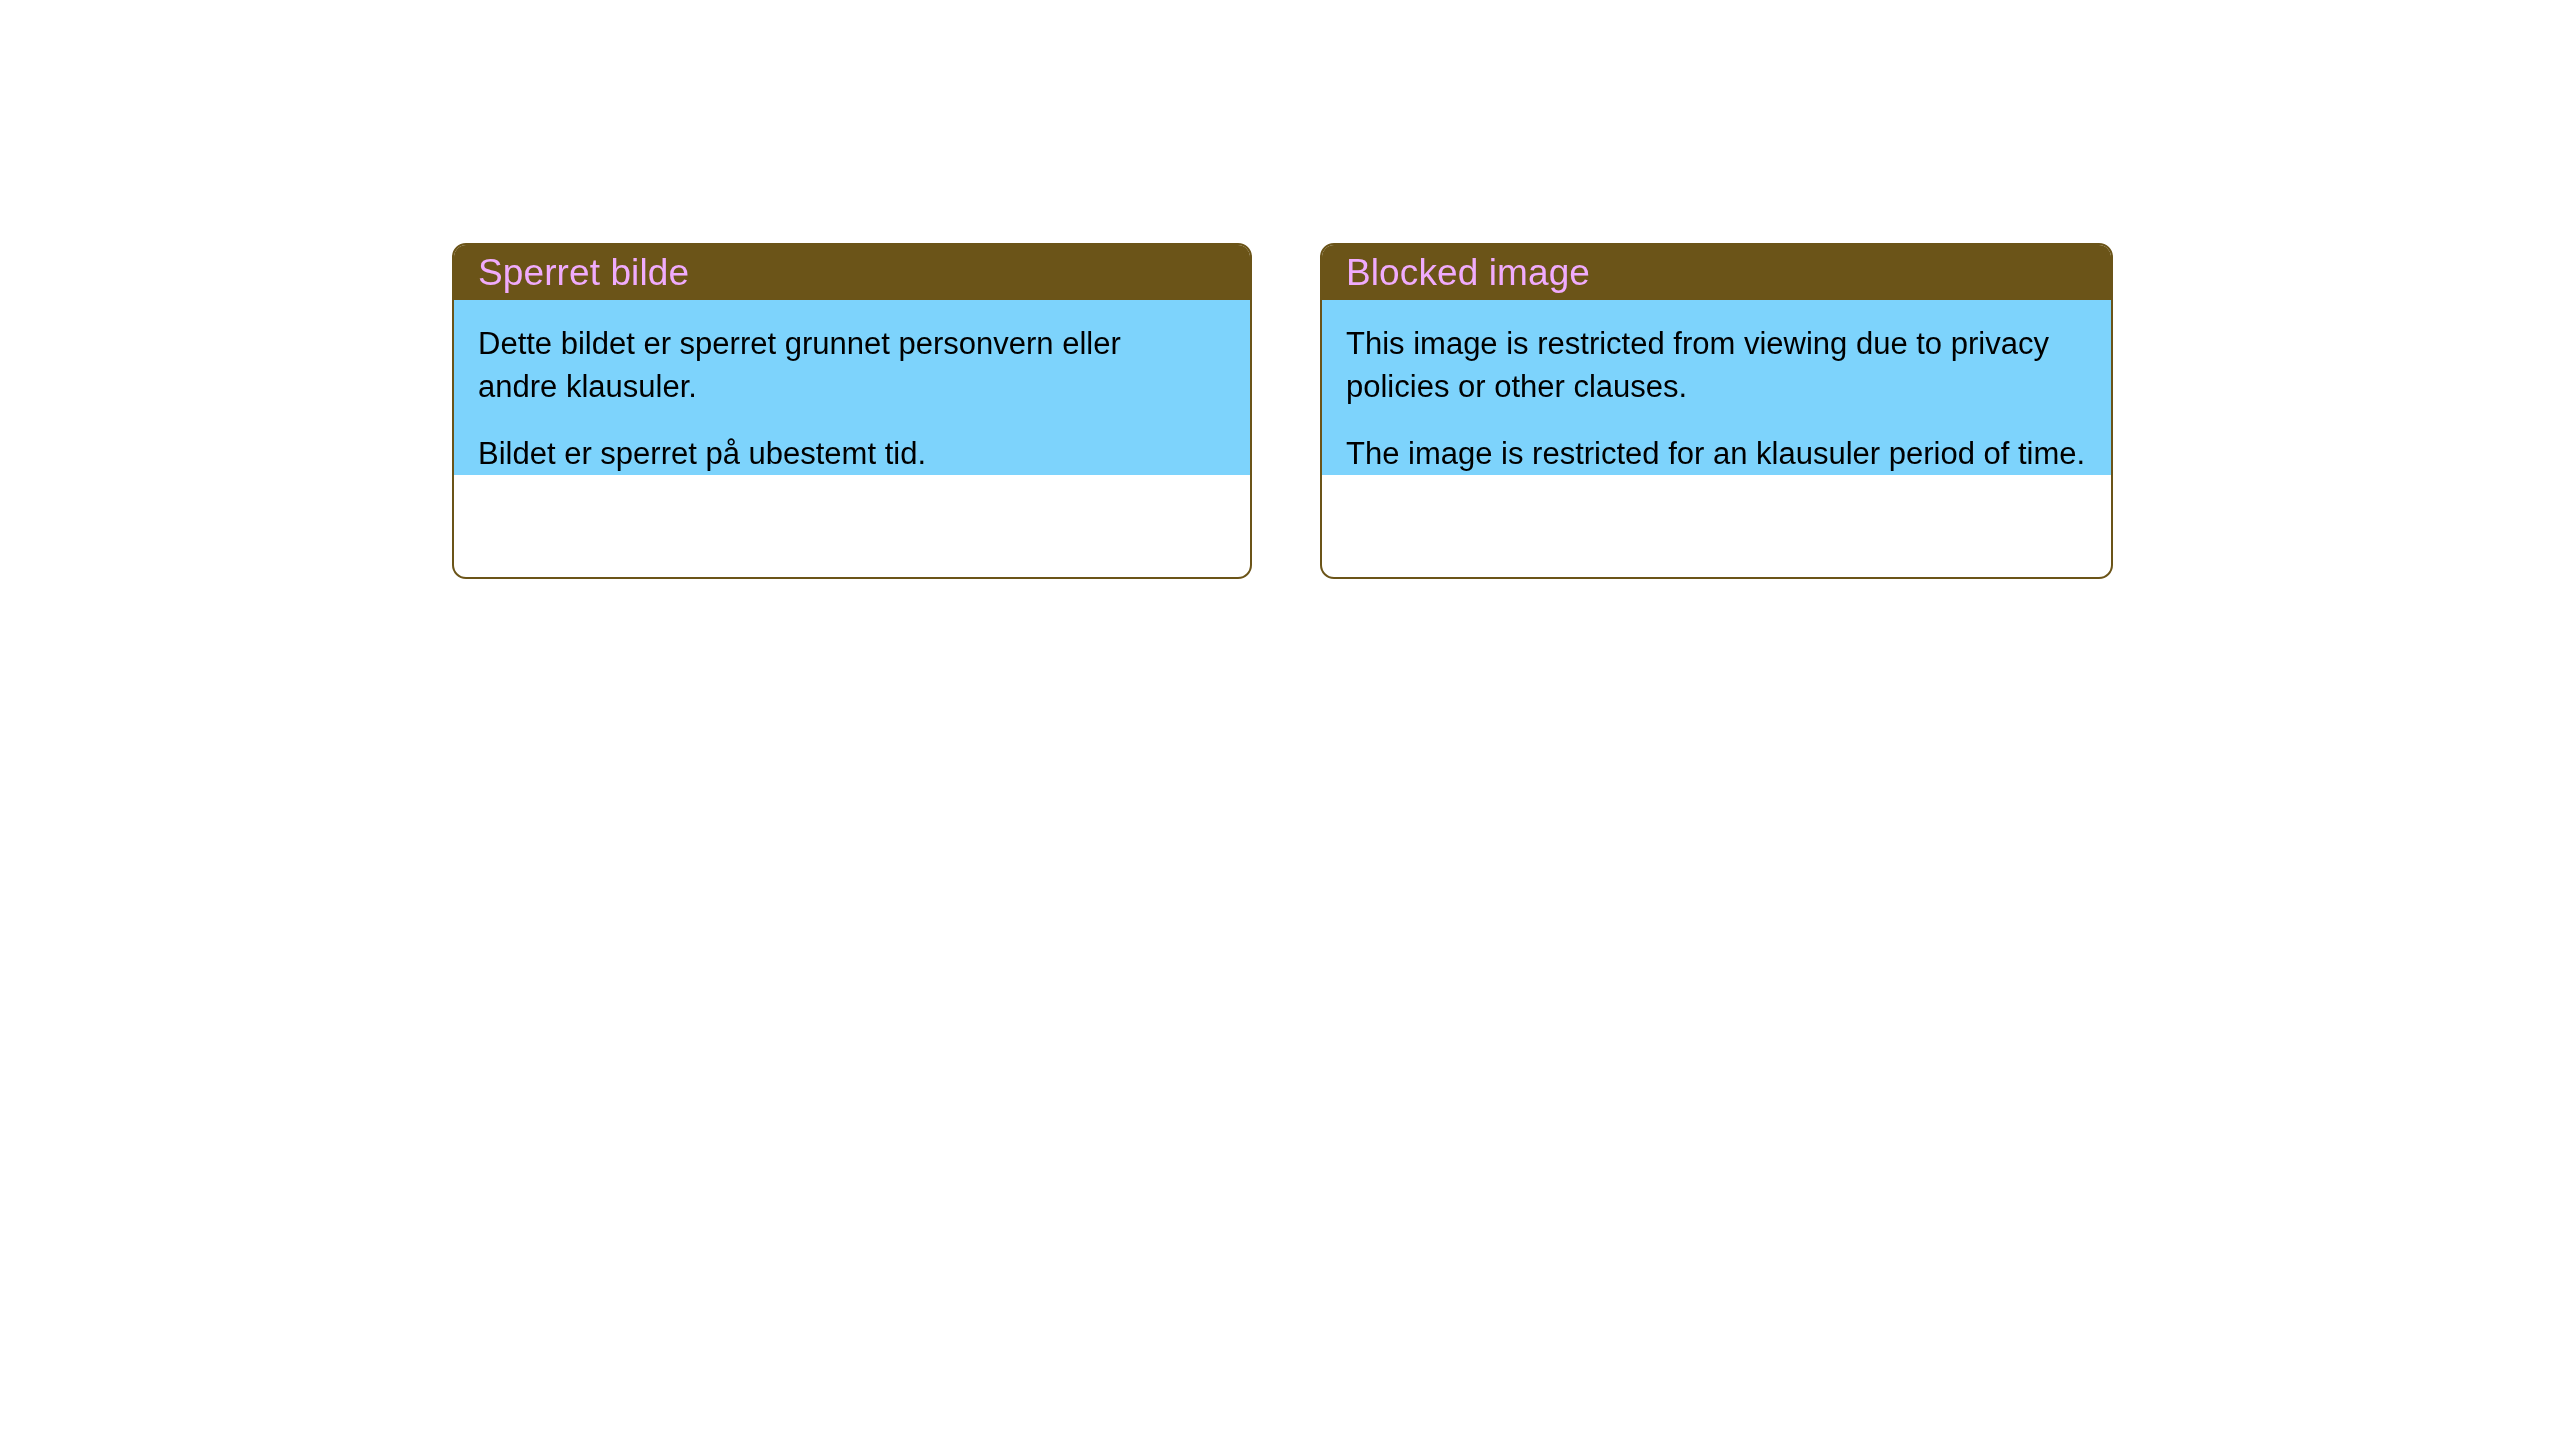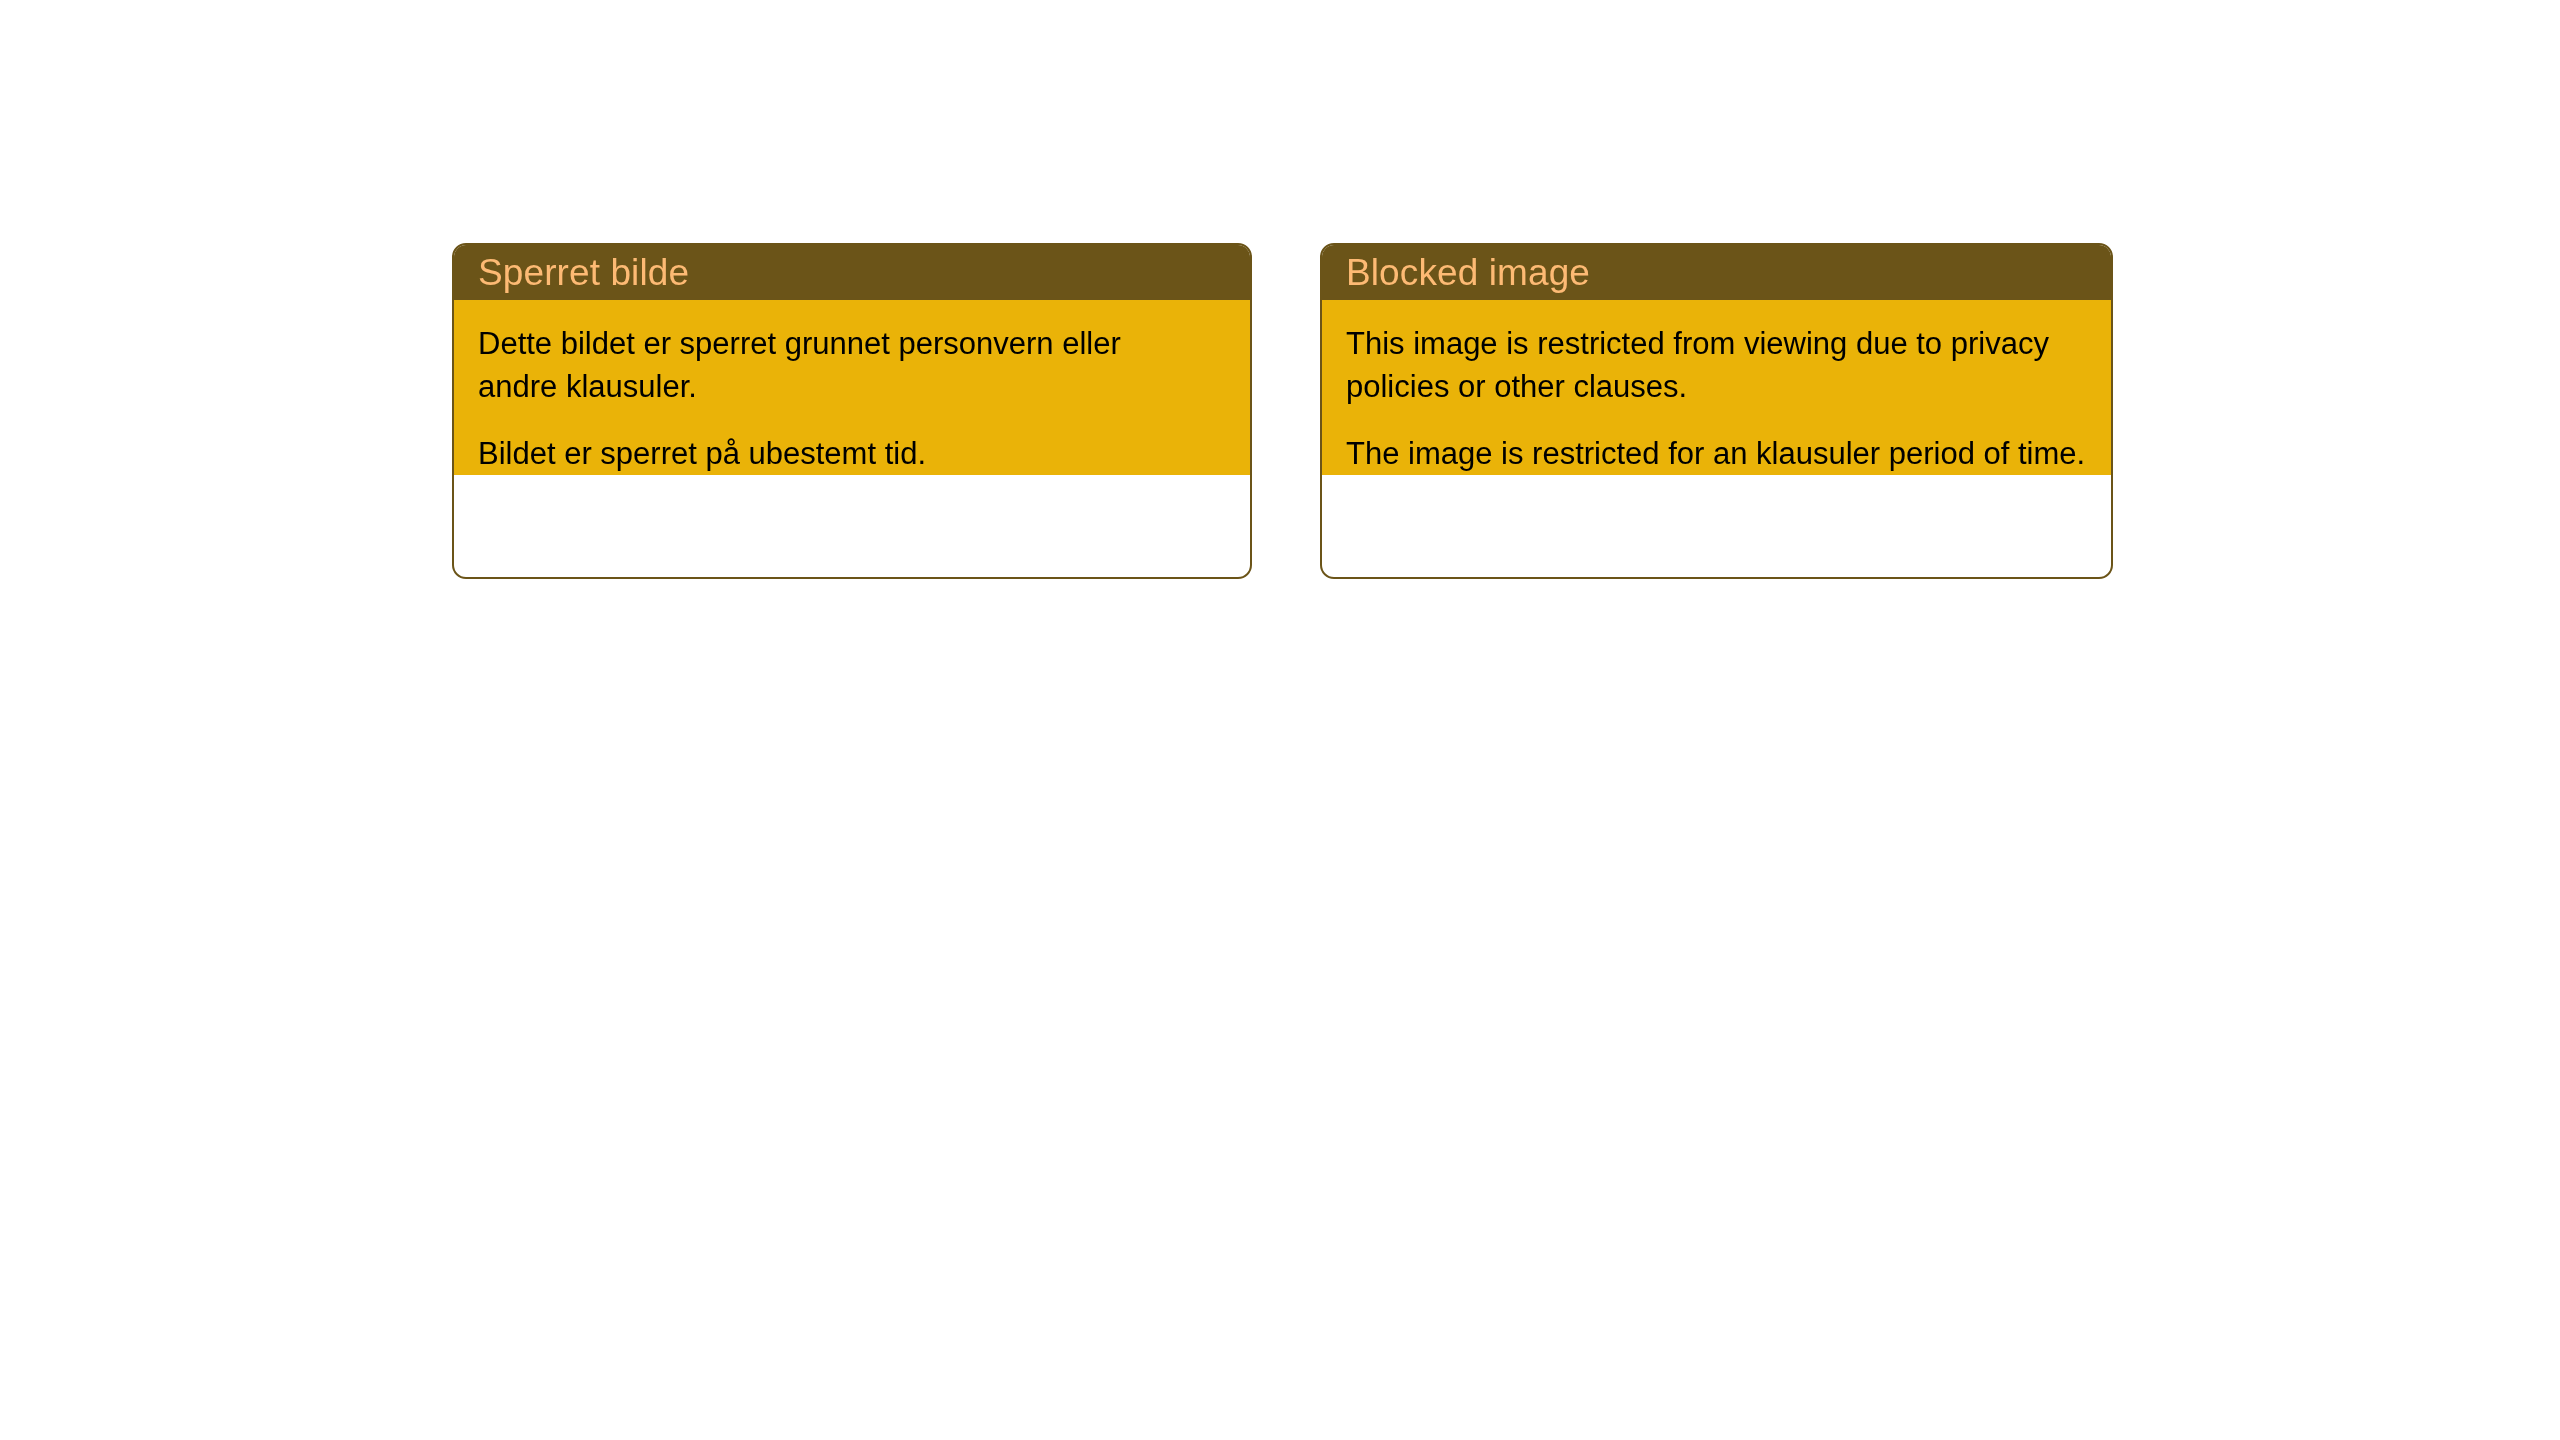--- a/index.html
+++ b/index.html
@@ -41,31 +41,31 @@
   }
   .card-header {
     box-sizing: border-box;
     height: 55px;
     background: #6b5418;
     display: flex;
     align-items: center;
     padding: 0 0 0 24px;
   }
   .card-header-title {
-    color: #fdba74;
+    color: #f0abfc;
     font-size: 37px;
     line-height: 40px;
     font-weight: 400;
     letter-spacing: 0.1px;
     white-space: nowrap;
   }
   .card-body {
     box-sizing: border-box;
     padding: 22px 22px 0 24px;
-    background: #eab308;
+    background: #7dd3fc;
   }
   .body-paragraph {
     color: #000000;
     font-size: 31px;
     line-height: 43px;
     font-weight: 400;
     margin: 0;
     max-width: 730px;
   }
   .body-paragraph + .body-paragraph {

